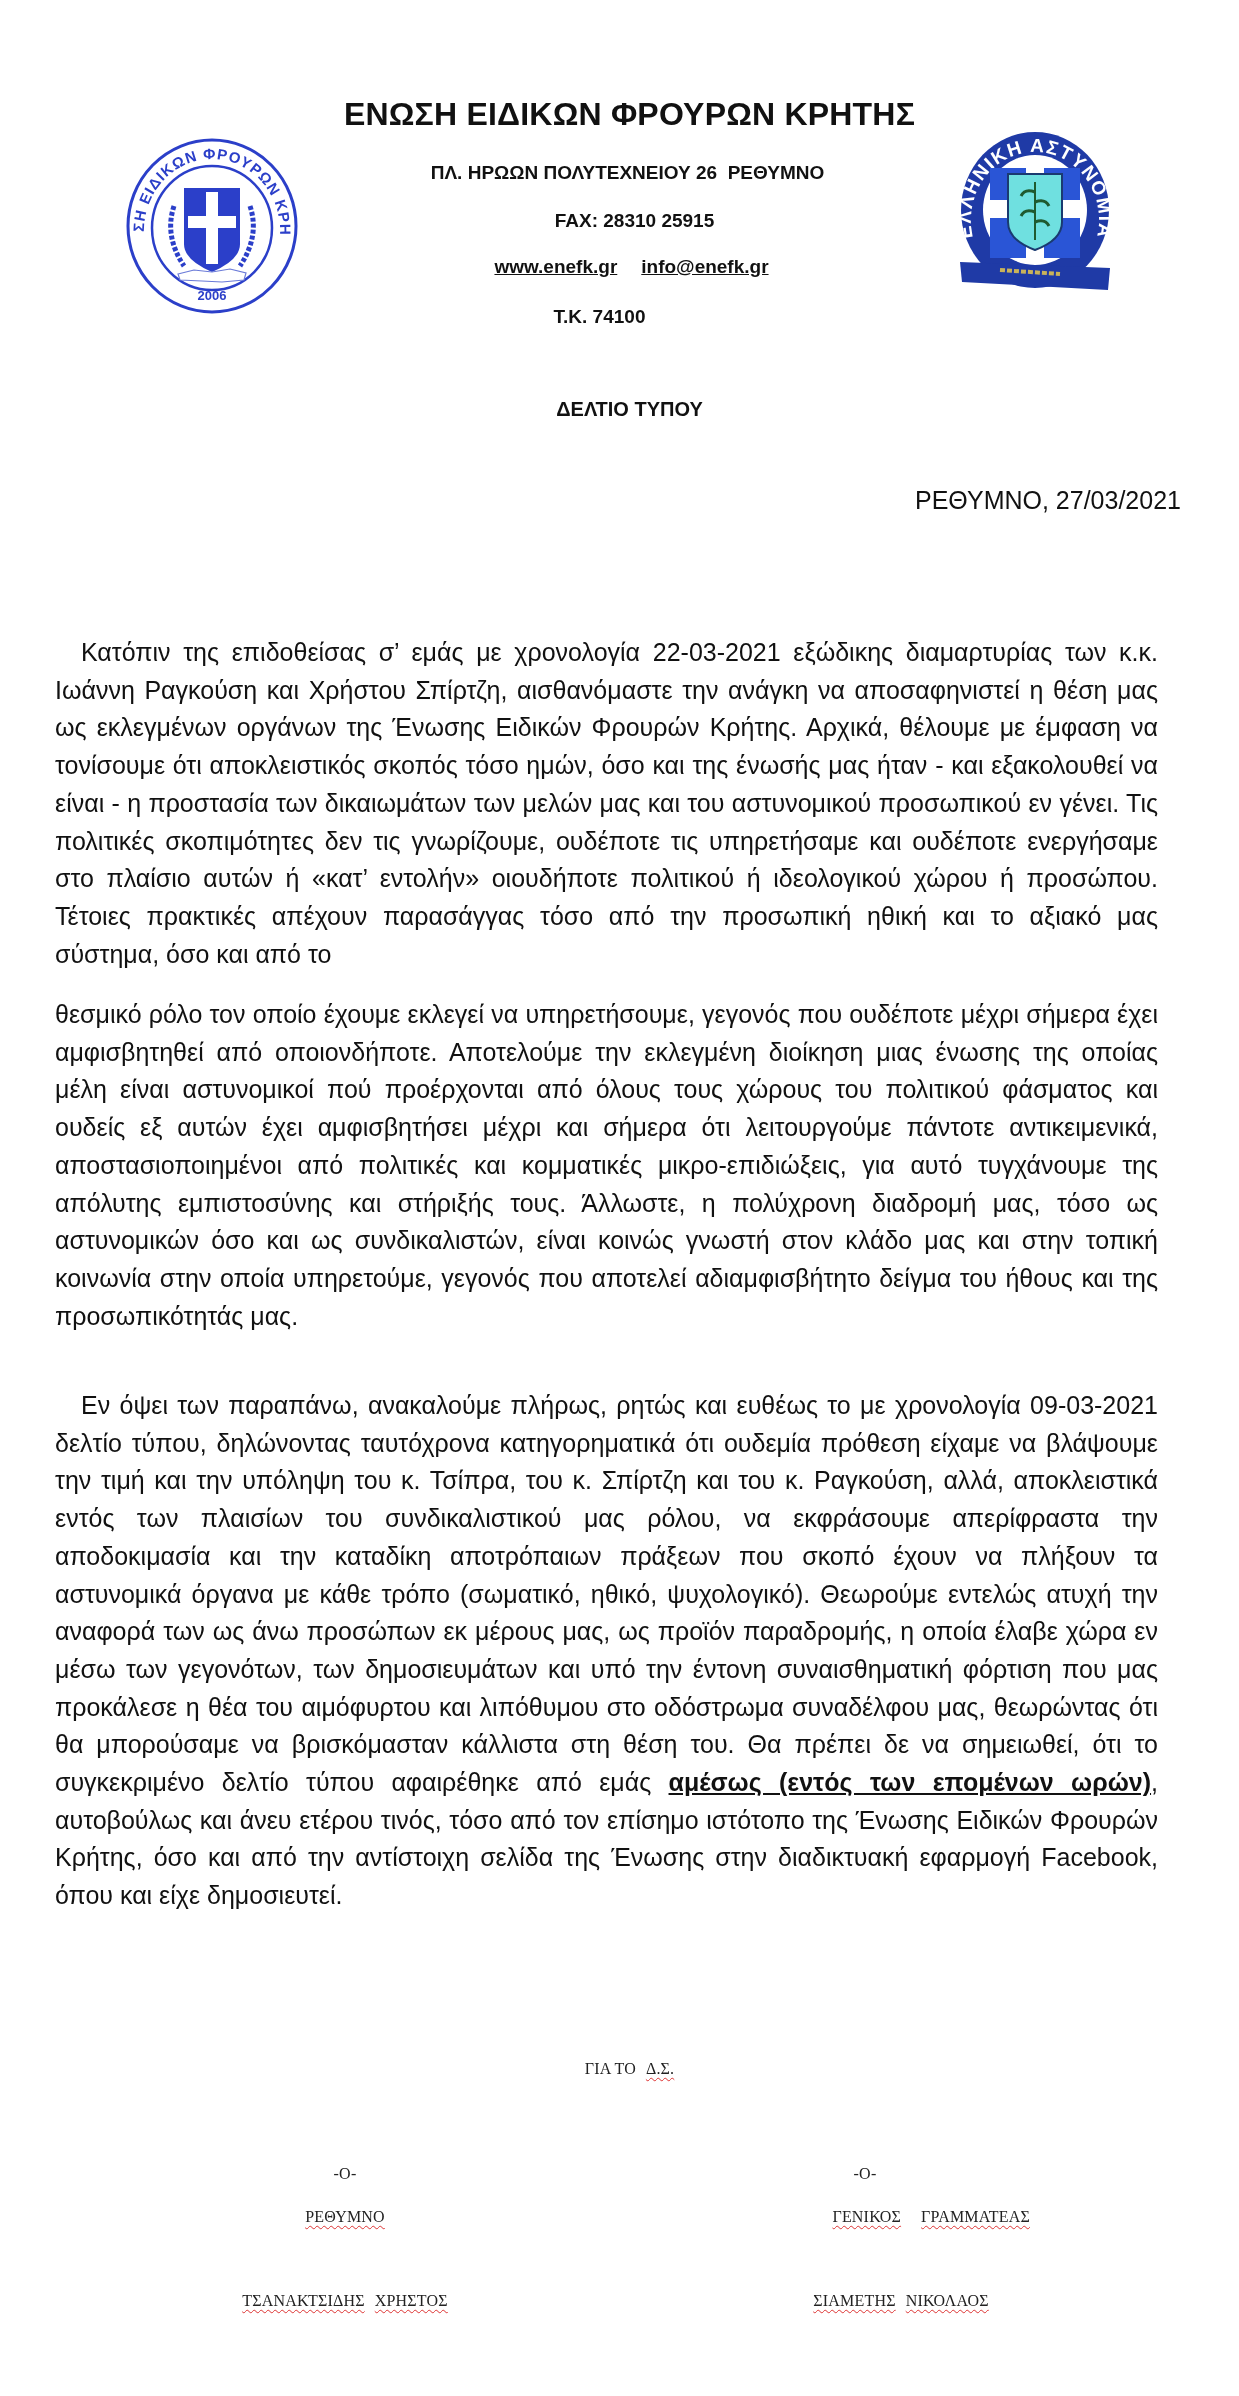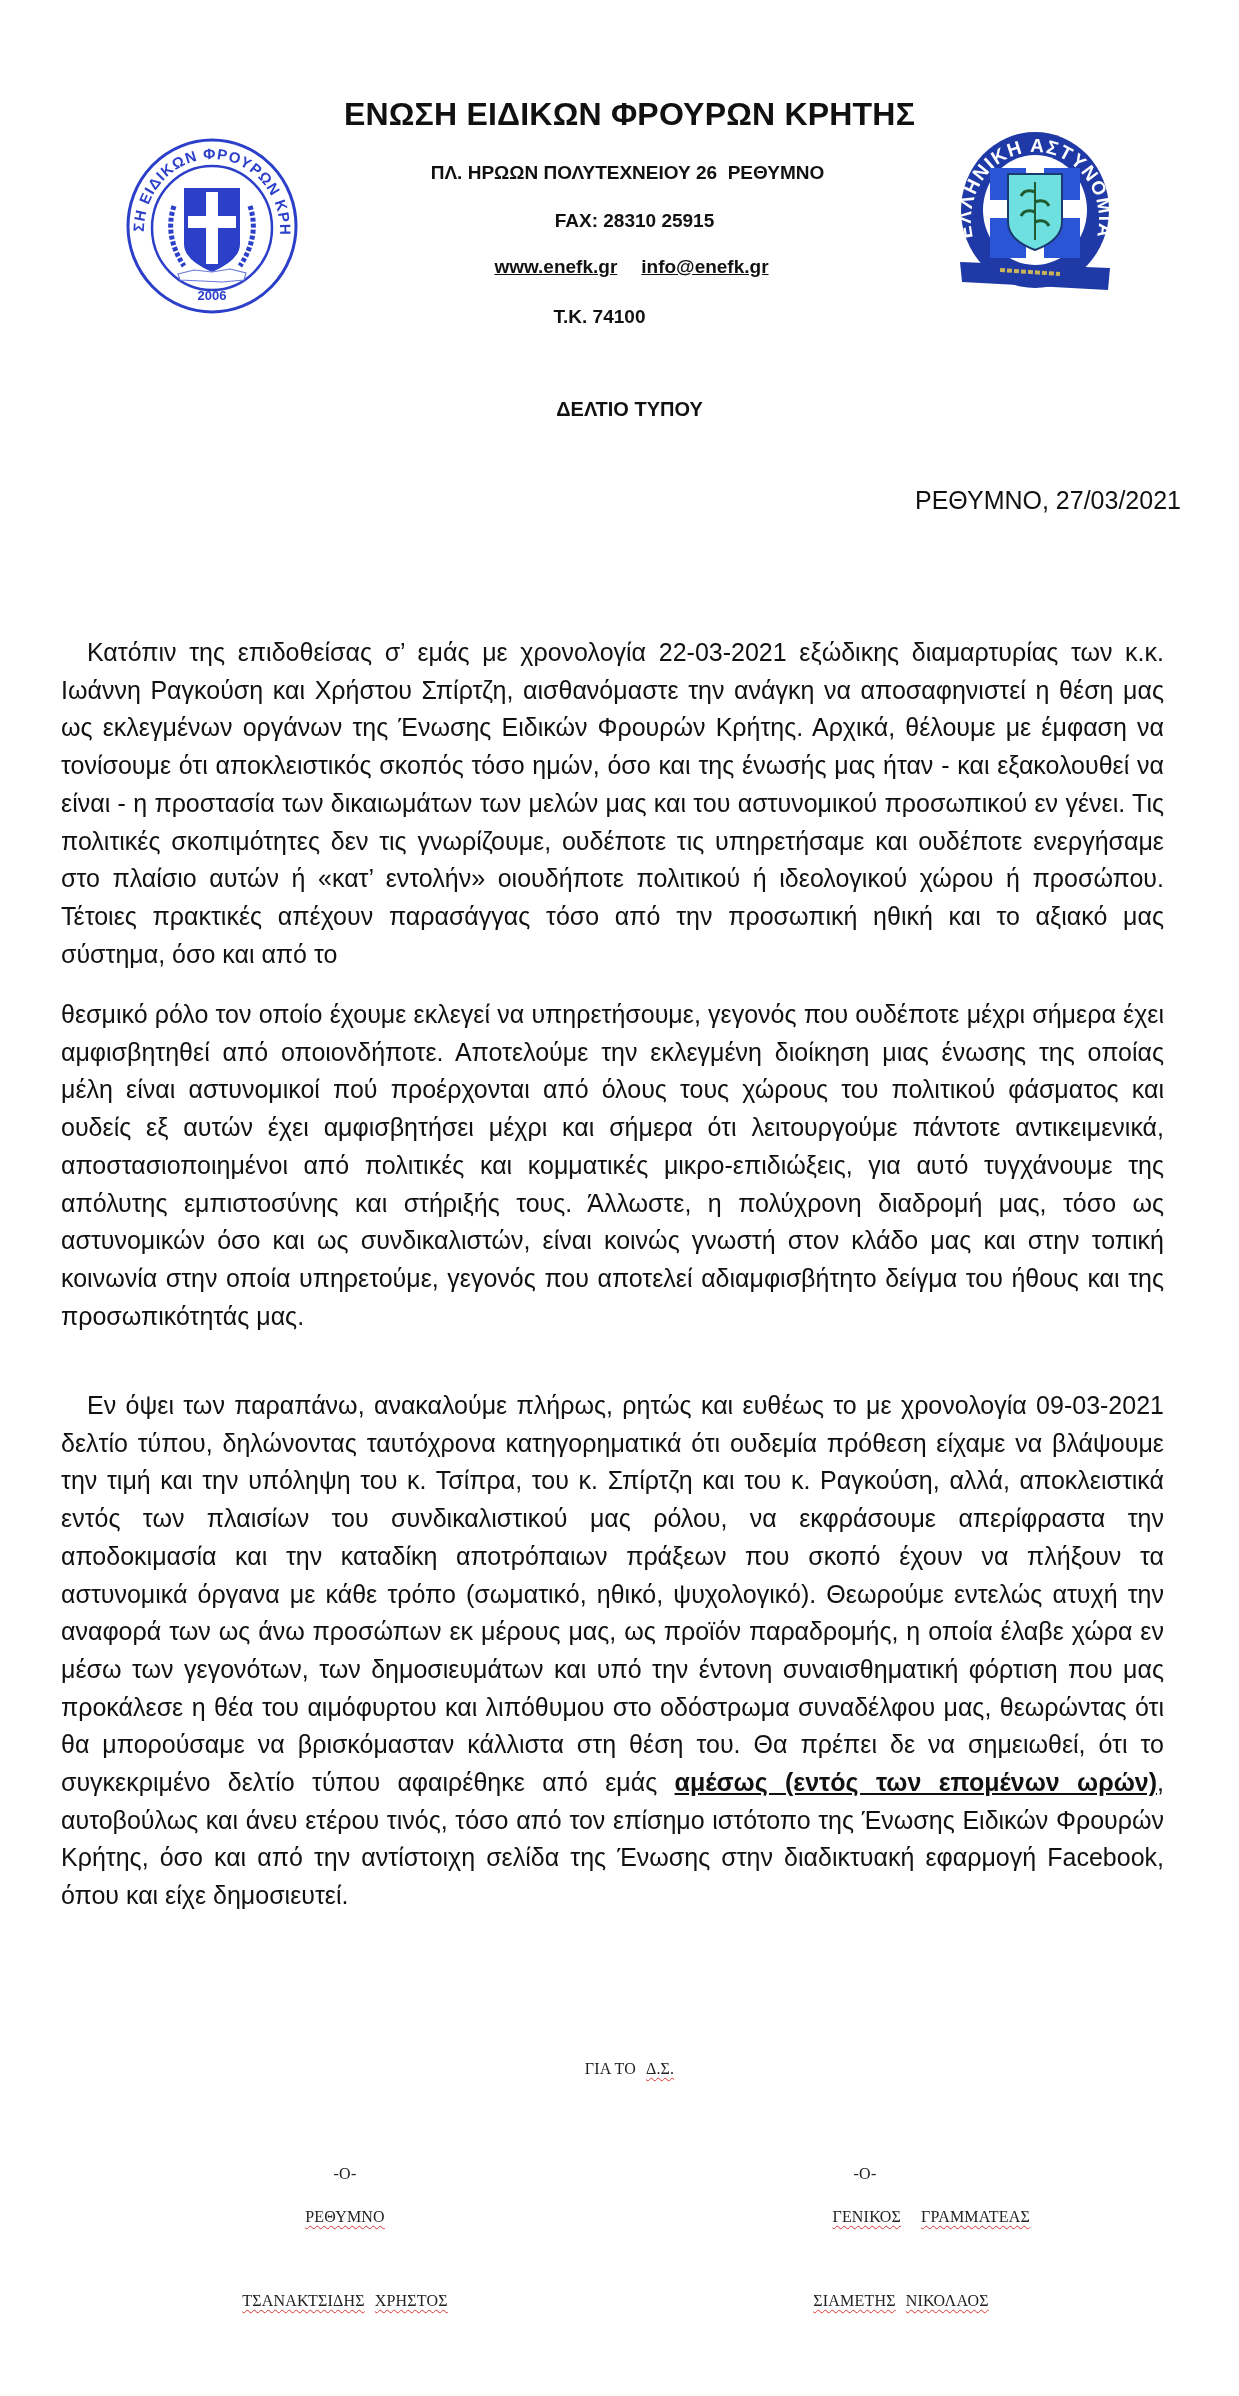--- a/index.html
+++ b/index.html
@@ -56,21 +56,21 @@
       padding-left: 20px; box-sizing: border-box;
     }
     .place-date {
       right: 58px; top: 486px;
       font-size: 25px;
       text-align: right;
     }
 
     
     .para {
-      left: 61px; width: 1103px;
+      left: 55px; width: 1103px;
       font-size: 25px;
       line-height: 37.7px;
       text-align: justify;
       text-align-last: left;
     }
     .para.indent { text-indent: 26px; }
     .p1 { top: 634px; }
     .p2 { top: 996px; }
     .p3 { top: 1387px; }
     .p3 .emph {

